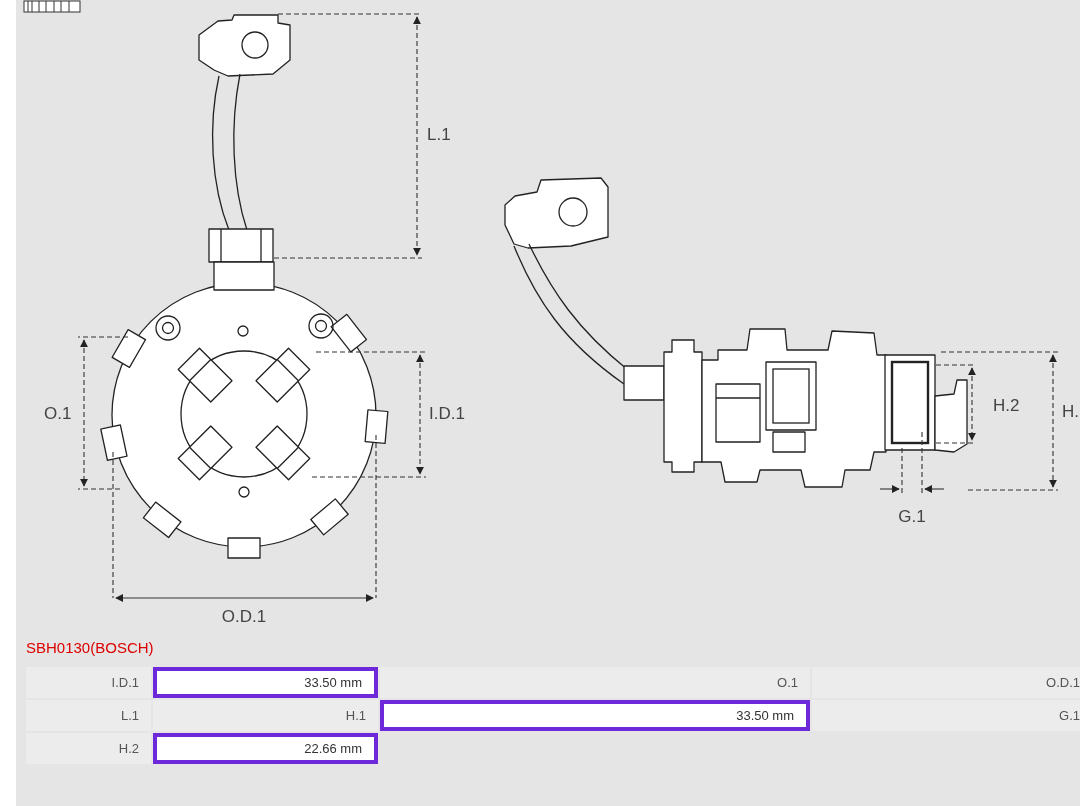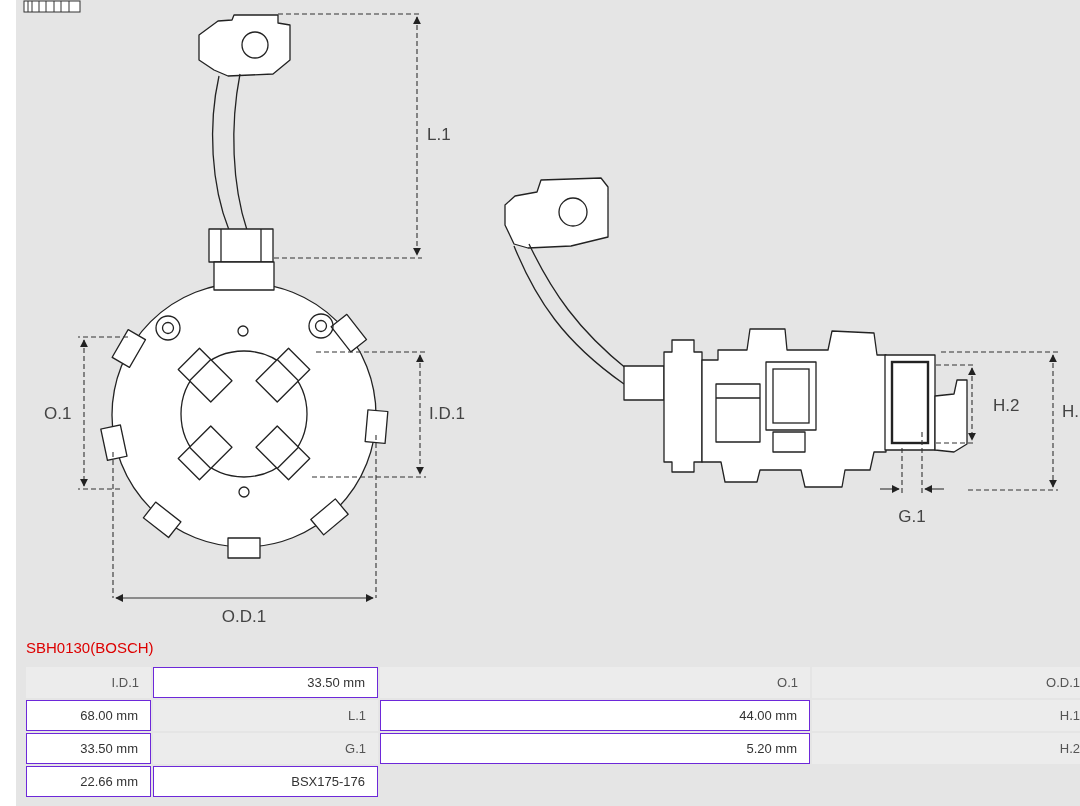--- a/index.html
+++ b/index.html
@@ -11,21 +11,21 @@
   .thin{fill:none;stroke:#222;stroke-width:1.3;}
   .dim{fill:none;stroke:#333;stroke-width:1.1;stroke-dasharray:5 3;}
   .dimsolid{fill:none;stroke:#333;stroke-width:1.1;}
   .part-title{position:absolute;left:10px;top:639px;font-size:15px;color:#dd0000;text-align:right;}
   .spec-table{position:absolute;left:10px;top:667px;display:grid;
               grid-template-columns:125px 225px 430px 280px;
               grid-auto-rows:31px;gap:2px;font-size:13px;}
   .cell{display:flex;align-items:center;justify-content:flex-end;
         padding-right:12px;box-sizing:border-box;}
   .label-cell{background:#ececec;color:#555;}
-  .value-cell{background:#fff;border:1px solid #6d28d9;color:#333;}
+  .value-cell{background:#fff;border:4px solid #6d28d9;color:#333;}
 </style>
 </head>
 <body>
 
 <div class="canvas">
 
   <svg class="diagram-svg" width="1080" height="635" viewBox="0 0 1080 635">
     <defs>
       <marker id="ah" viewBox="0 0 10 10" refX="9" refY="5" markerWidth="7.5" markerHeight="7.5" orient="auto-start-reverse">
         <path d="M0,0 L10,5 L0,10 z" fill="#222"></path>
@@ -183,27 +183,23 @@
 
   <div class="part-title">SBH0130(BOSCH)</div>
 
   <div class="spec-table">
 
     <div class="cell label-cell">I.D.1</div>
     <div class="cell value-cell">33.50 mm</div>
     <div class="cell label-cell">O.1</div>
 
     <div class="cell label-cell">O.D.1</div>
-    <div class="cell value-cell">68.00 mm</div>
     <div class="cell label-cell">L.1</div>
-    <div class="cell value-cell">44.00 mm</div>
 
     <div class="cell label-cell">H.1</div>
     <div class="cell value-cell">33.50 mm</div>
     <div class="cell label-cell">G.1</div>
-    <div class="cell value-cell">5.20 mm</div>
 
     <div class="cell label-cell">H.2</div>
     <div class="cell value-cell">22.66 mm</div>
-    <div class="cell value-cell">BSX175-176</div>
   </div>
 
 </div>
 
 </body></html>

